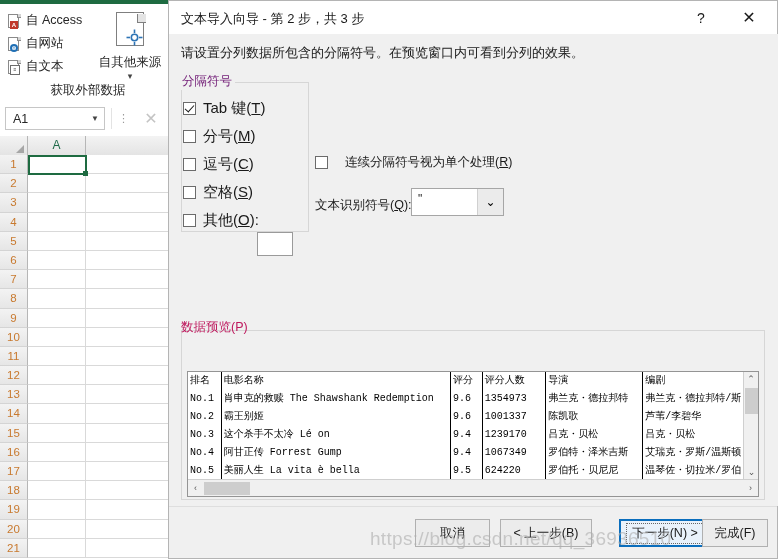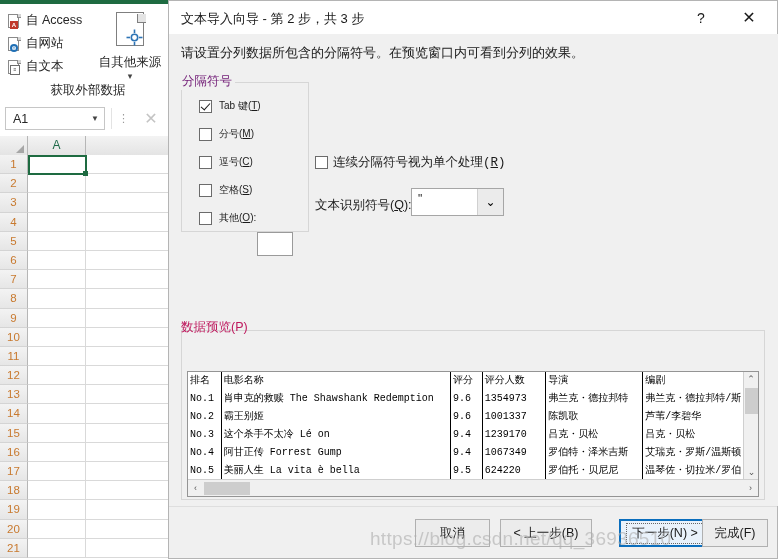--- a/index.html
+++ b/index.html
@@ -70,28 +70,28 @@
           border:1px solid #b4b4b4;box-sizing:border-box;}
   .dlg-title{position:absolute;left:0;top:0;width:608px;height:33px;background:#ffffff;}
   .dlg-title .ttxt{position:absolute;left:12px;top:9px;font-size:13px;color:#1a1a1a;}
   .dlg-help{position:absolute;right:60px;top:4px;width:32px;height:26px;line-height:26px;text-align:center;font-size:14px;color:#1a1a1a;cursor:default;}
   .dlg-close{position:absolute;right:8px;top:4px;width:40px;height:26px;line-height:26px;text-align:center;font-size:16px;color:#1a1a1a;cursor:default;}
   .dlg-body{position:absolute;left:0;top:33px;width:684px;height:472px;background:#f0f0f0;}
   .instr{position:absolute;left:12px;top:10px;font-size:13px;color:#1a1a1a;}
 
   .grp{position:absolute;left:12px;top:48px;width:128px;height:150px;border:1px solid #d6d6d6;box-sizing:border-box;}
   .grp-legend{position:absolute;left:10px;top:39px;padding:0 3px;background:#f0f0f0;font-size:12.5px;color:#701a75;}
-  .cb-row{position:absolute;left:14px;display:flex;align-items:center;gap:7px;font-size:10px;color:#1a1a1a;padding-left:16px;}
+  .cb-row{position:absolute;left:14px;display:flex;align-items:center;gap:7px;font-size:15px;color:#1a1a1a;}
   .cbx{width:13px;height:13px;border:1px solid #6b6b6b;background:#fff;box-sizing:border-box;position:relative;flex:none;}
   .cbx.checked:after{content:"";position:absolute;left:3px;top:0px;width:4px;height:8px;
                      border:solid #1a1a1a;border-width:0 1.6px 1.6px 0;transform:rotate(42deg);}
   .u{text-decoration:underline;}
   .other-in{position:absolute;left:88px;top:198px;width:36px;height:24px;border:1px solid #9a9a9a;background:#fff;box-sizing:border-box;}
 
-  .cb-consec{position:absolute;left:146px;top:120px;display:flex;align-items:center;gap:5px;font-size:12.5px;color:#1a1a1a;font-family:Liberation Mono, monospace;}
+  .cb-consec{position:absolute;left:146px;top:120px;display:flex;align-items:center;gap:17px;font-size:12.5px;color:#1a1a1a;}
   .qual-lbl{position:absolute;left:146px;top:163px;font-size:12.5px;color:#1a1a1a;}
   .qual-combo{position:absolute;left:242px;top:154px;width:93px;height:28px;border:1px solid #a6a6a6;background:#fff;box-sizing:border-box;display:flex;}
   .qual-combo .qv{flex:1;padding:3px 0 0 6px;font-size:12px;color:#1a1a1a;}
   .qual-combo .qarrow{width:25px;background:#ebebeb;border-left:1px solid #d0d0d0;display:flex;align-items:center;justify-content:center;}
 
   .prev-legend{position:absolute;left:12px;top:285px;font-size:12.5px;color:#be185d;}
   .prev-frame{position:absolute;left:12px;top:296px;width:584px;height:170px;border:1px solid #d6d6d6;box-sizing:border-box;}
   .prev-box{position:absolute;left:18px;top:337px;width:572px;height:126px;border:1px solid #949494;background:#fff;box-sizing:border-box;overflow:hidden;}
   .ptable{position:absolute;left:0;top:0;width:556px;}
   .ptr{display:flex;height:18px;line-height:18px;}

